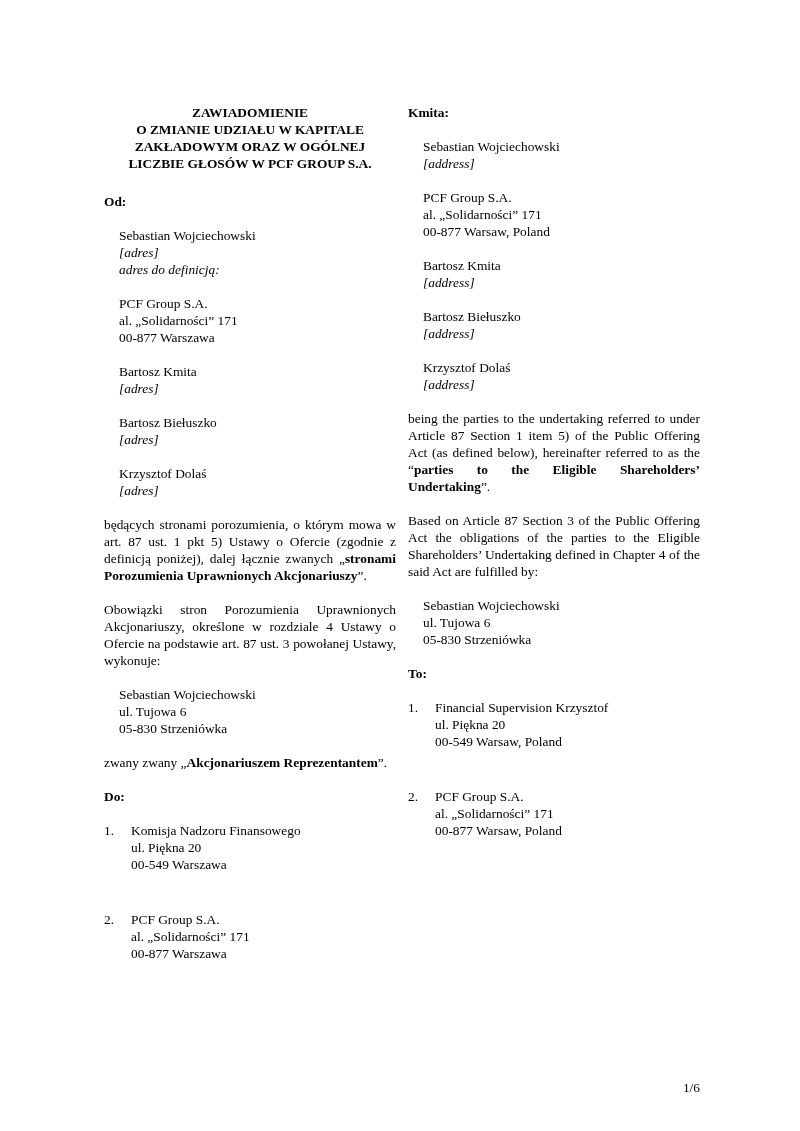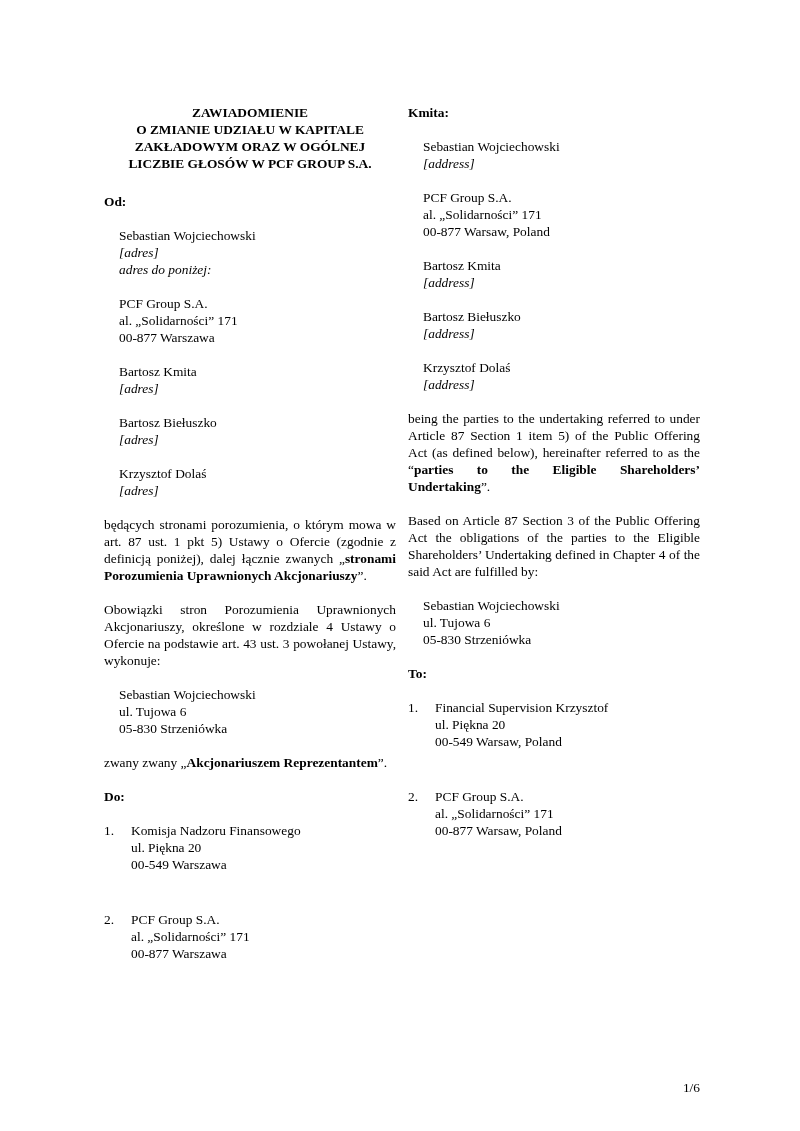--- a/index.html
+++ b/index.html
@@ -47,21 +47,21 @@
         <div>O ZMIANIE UDZIAŁU W KAPITALE</div>
         <div>ZAKŁADOWYM ORAZ W OGÓLNEJ</div>
         <div>LICZBIE GŁOSÓW W PCF GROUP S.A.</div>
       </div>
 
       <div class="heading"><span class="u">Od:</span></div>
 
       <div class="block">
         <div>Sebastian Wojciechowski</div>
         <div class="italic">[adres]</div>
-        <div class="italic">adres do poniżej:</div>
+        <div class="italic">adres do definicją:</div>
       </div>
 
       <div class="block">
         <div>PCF Group S.A.</div>
         <div>al. „Solidarności” 171</div>
         <div>00-877 Warszawa</div>
       </div>
 
       <div class="block">
         <div>Bartosz Kmita</div>
@@ -73,21 +73,21 @@
         <div class="italic">[adres]</div>
       </div>
 
       <div class="block">
         <div>Krzysztof Dolaś</div>
         <div class="italic">[adres]</div>
       </div>
 
       <p class="para"><span>będących stronami porozumienia, o którym mowa w art. 87 ust. 1 pkt 5) Ustawy o Ofercie (zgodnie z definicją poniżej), dalej łącznie zwanych „</span><b>stronami Porozumienia Uprawnionych Akcjonariuszy</b><span>”.</span></p>
 
-      <p class="para">Obowiązki stron Porozumienia Uprawnionych Akcjonariuszy, określone w rozdziale 4 Ustawy o Ofercie na podstawie art. 43 ust. 3 powołanej Ustawy, wykonuje:</p>
+      <p class="para">Obowiązki stron Porozumienia Uprawnionych Akcjonariuszy, określone w rozdziale 4 Ustawy o Ofercie na podstawie art. 87 ust. 3 powołanej Ustawy, wykonuje:</p>
 
       <div class="block">
         <div>Sebastian Wojciechowski</div>
         <div>ul. Tujowa 6</div>
         <div>05-830 Strzeniówka</div>
       </div>
 
       <p class="para"><span>zwany zwany „</span><b>Akcjonariuszem Reprezentantem</b><span>”.</span></p>
 
       <div class="heading"><span class="u">Do:</span></div>

